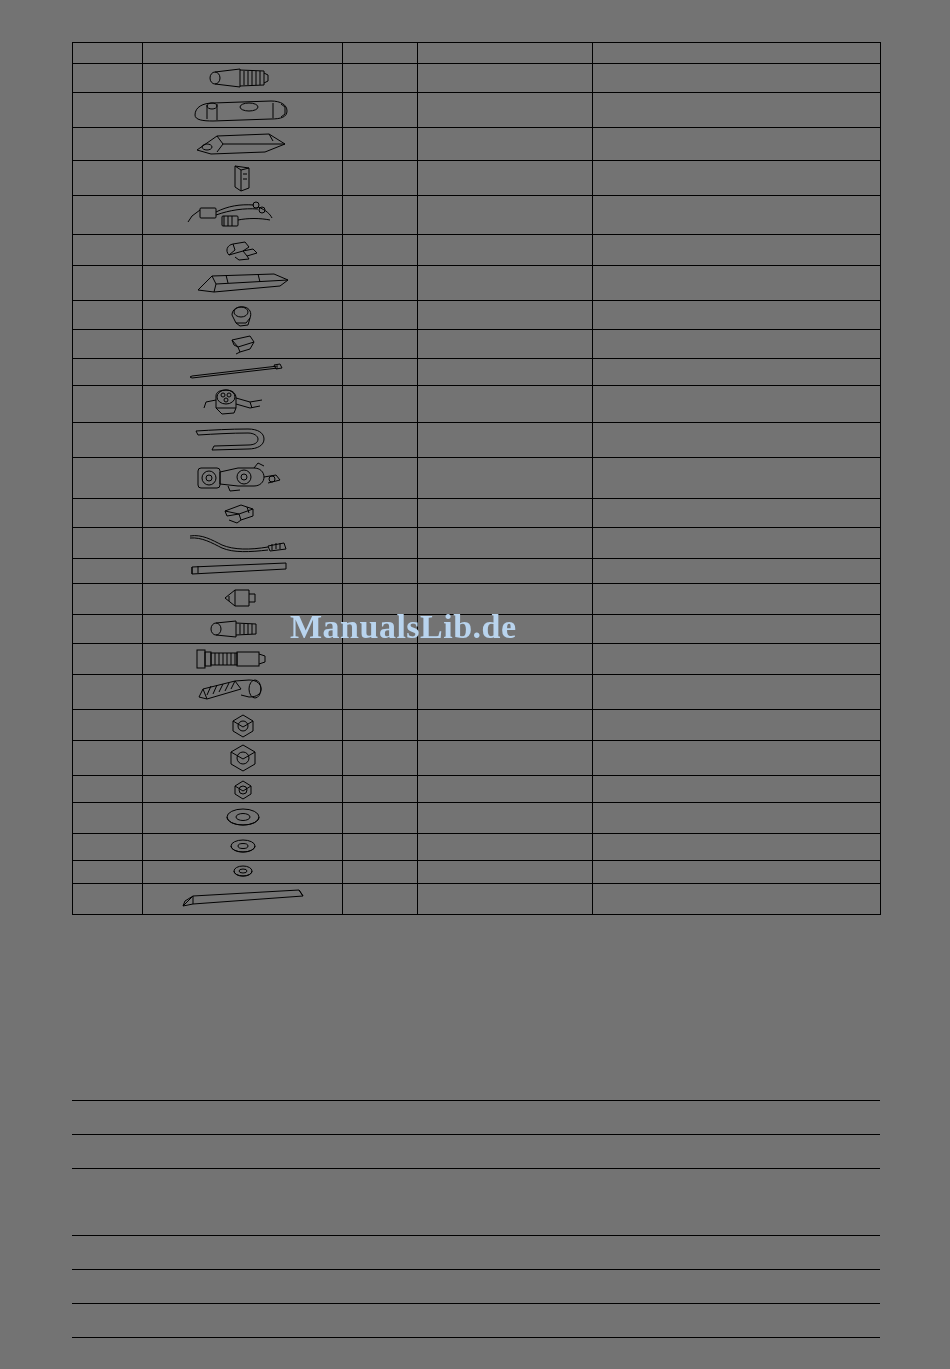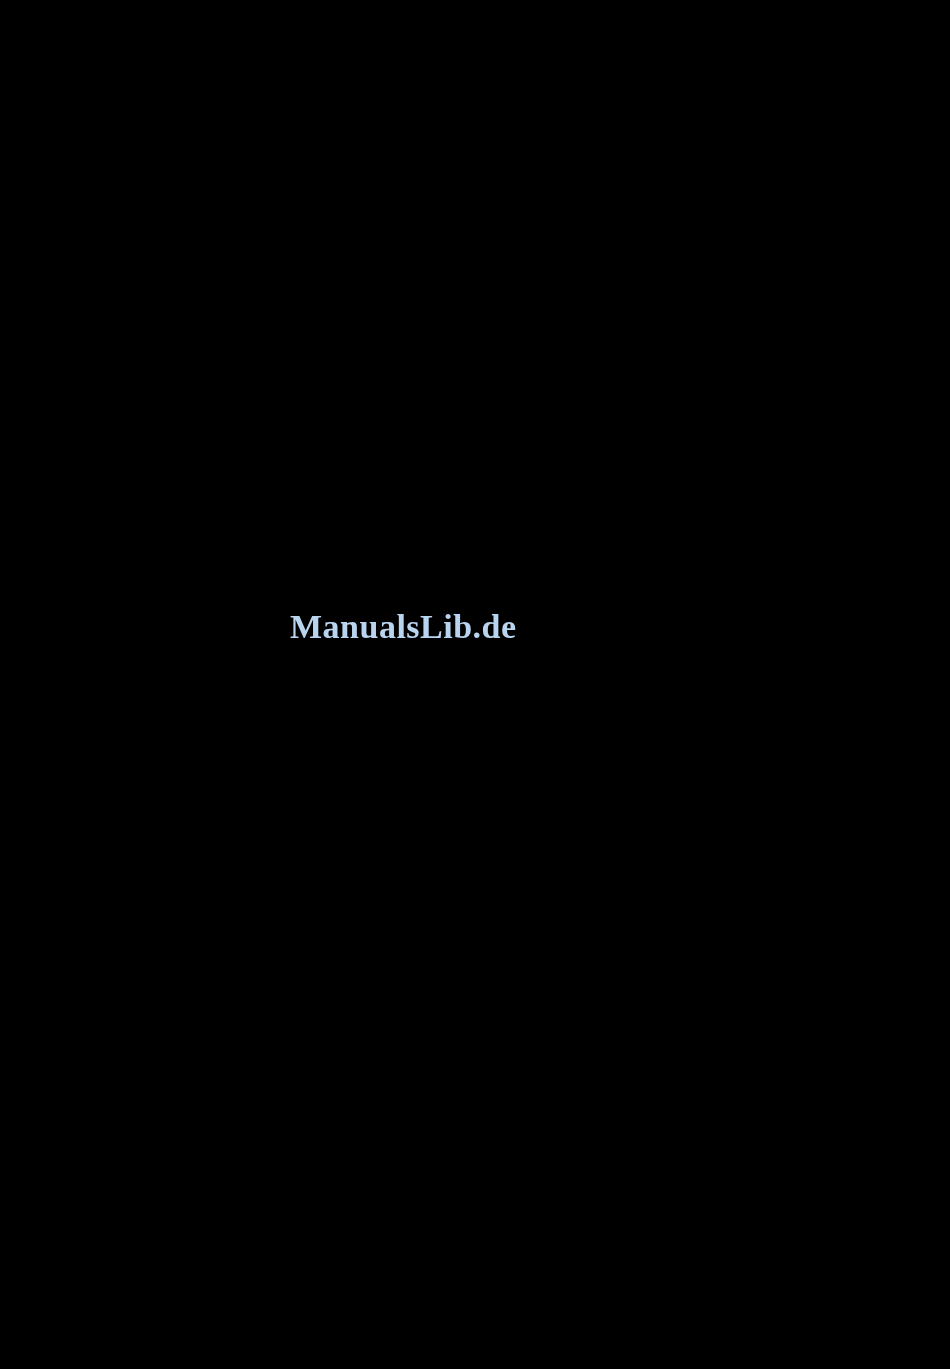--- a/index.html
+++ b/index.html
@@ -13,21 +13,21 @@
     position: relative;
     font-family: "Liberation Sans", sans-serif;
     overflow: hidden;
   }
 
   .page {
     position: absolute;
     left: 0; top: 0;
     width: 950px;
     height: 1369px;
-    background: #000000;
+    background: #737373;
   }
 
   
   .parts-table {
     position: absolute;
     left: 72px;
     top: 42px;
     width: 808px;
     border-collapse: collapse;
     table-layout: fixed;

